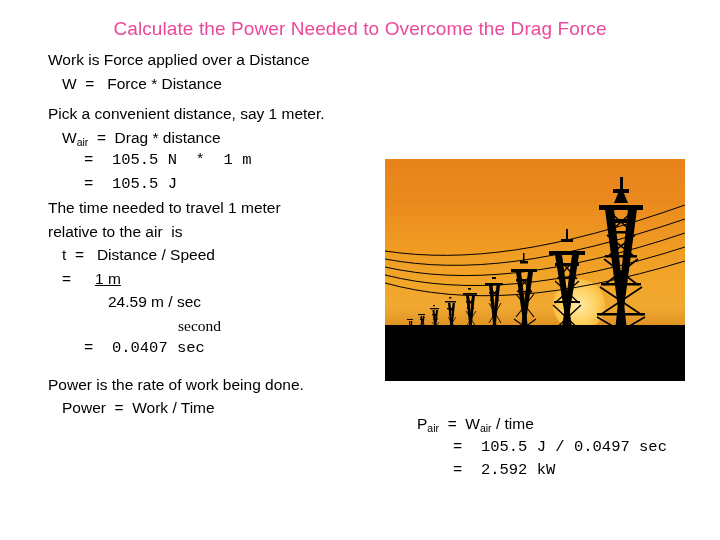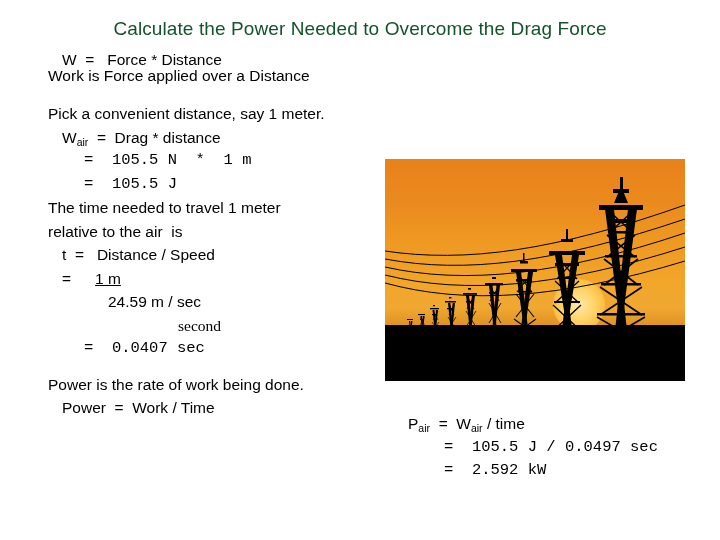--- a/index.html
+++ b/index.html
@@ -20,21 +20,21 @@
     width: 720px;
     height: 540px;
   }
   .slide-title {
     position: absolute;
     top: 18px;
     left: 0;
     width: 720px;
     text-align: center;
     font-size: 19px;
-    color: #14532d;
+    color: #ec4899;
     letter-spacing: 0.1px;
   }
   .left-col {
     position: absolute;
     top: 52px;
     left: 48px;
     width: 340px;
     font-size: 15.5px;
     line-height: 1.0;
   }
@@ -102,37 +102,37 @@
     background: #000000;
   }
   .photo svg {
     position: absolute;
     left: 0; top: 0;
     width: 300px;
     height: 222px;
   }
   .right-col {
     position: absolute;
-    left: 408px;
+    left: 417px;
     top: 416px;
     font-size: 15.5px;
     line-height: 1.0;
   }
 </style>
 </head>
 <body>
 
 <div class="slide">
 
   <div class="slide-title">Calculate the Power Needed to Overcome the Drag Force</div>
 
   <div class="left-col">
 
+    <div class="line row">Work is Force applied over a Distance</div>
     <div class="line indent-1">W  =   Force * Distance</div>
-    <div class="line row">Work is Force applied over a Distance</div>
 
     <div class="gap-md"></div>
 
     <div class="line row">Pick a convenient distance, say 1 meter.</div>
 
     <div class="line indent-1 row"><span>W</span><sub>air</sub><span>  =  Drag * distance</span></div>
 
     <div class="line indent-2 row">=  105.5 N  *  1 m</div>
     <div class="line indent-2 row">=  105.5 J</div>
 

